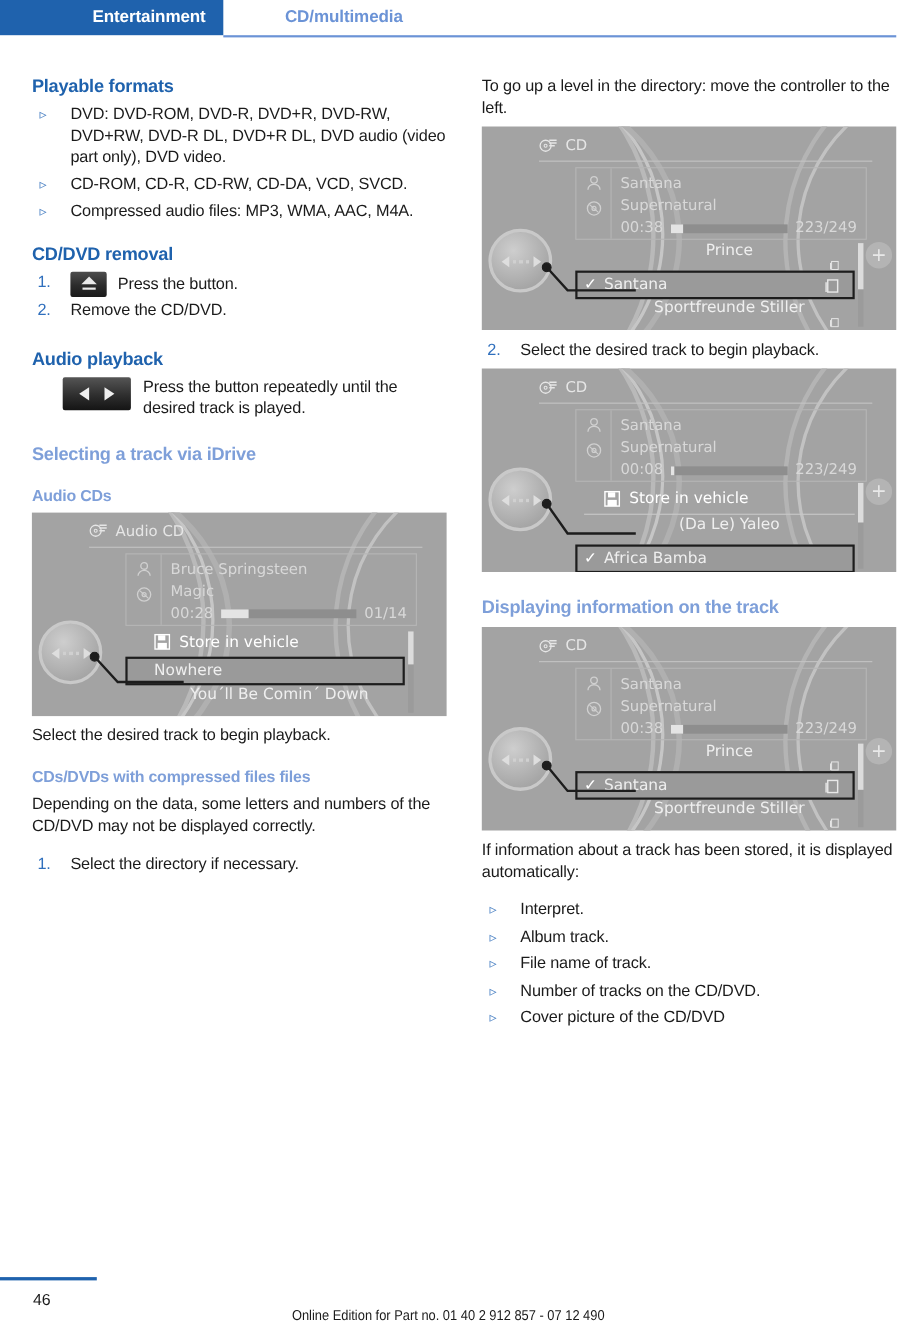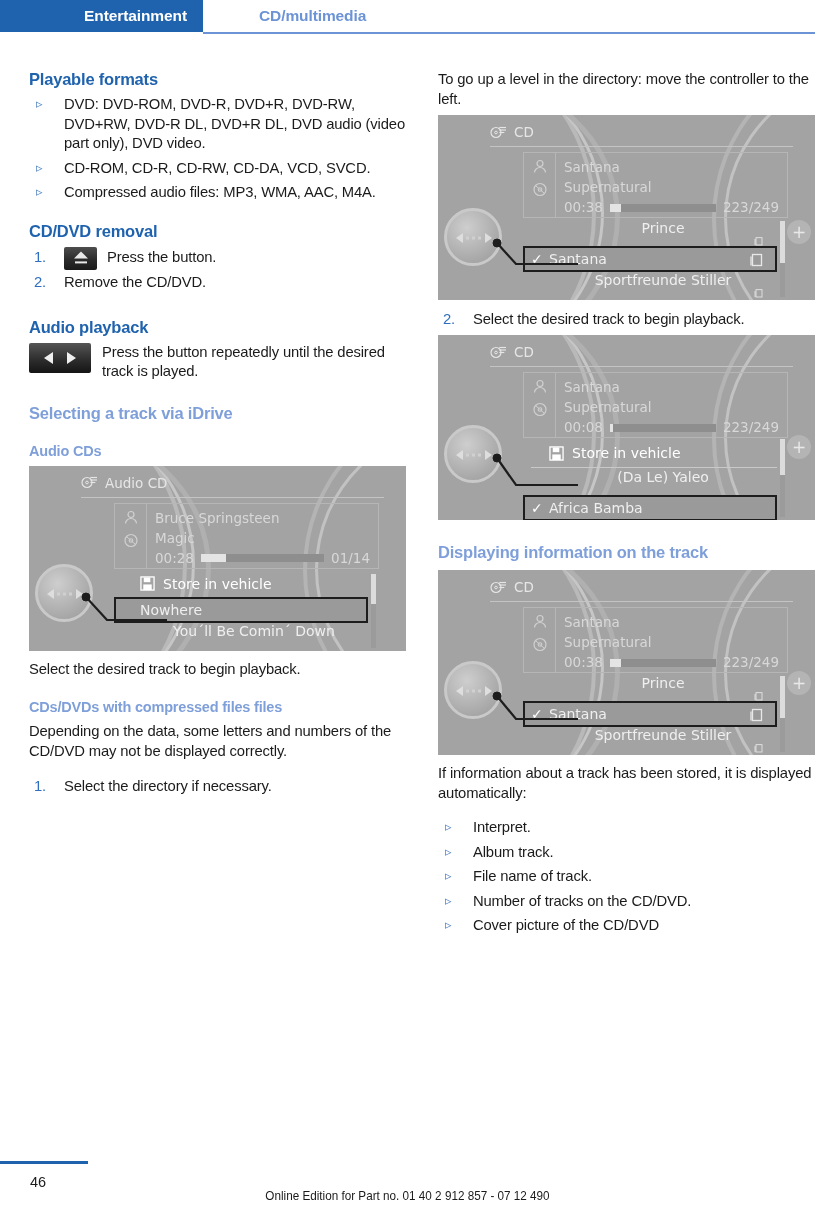--- a/index.html
+++ b/index.html
@@ -184,20 +184,21 @@
     position: absolute;
     left: 1px; bottom: 0;
     width: 12px; height: 2.5px;
     background: #e9e9e9;
   }
 
   .skip-row {
     display: flex;
     align-items: flex-start;
     gap: 11px;
+    margin-left: 28px;
   }
   .hw-btn-skip {
     flex: none;
     width: 62px;
     height: 30px;
     border-radius: 2px;
     background: linear-gradient(#555, #2e2e2e 55%, #141414);
     display: flex;
     align-items: center;
     justify-content: space-around;

